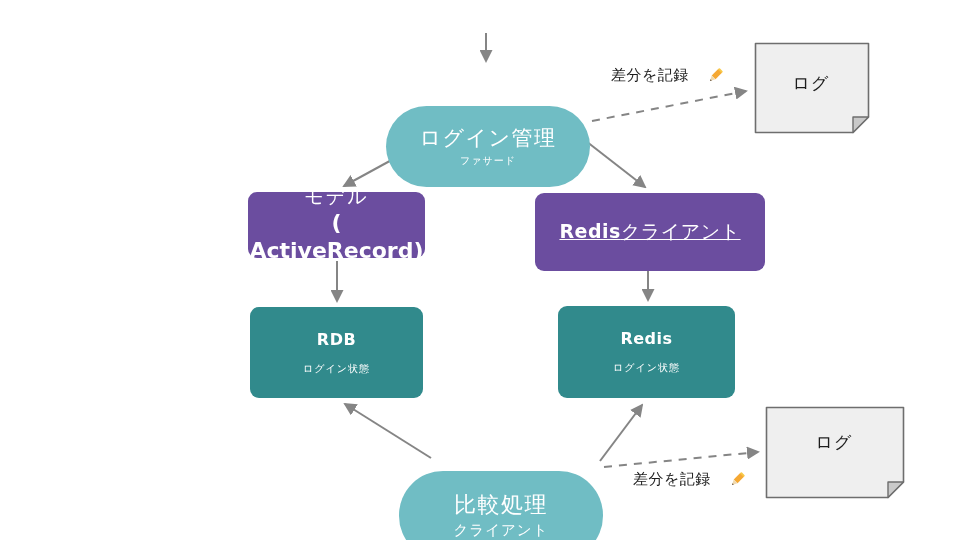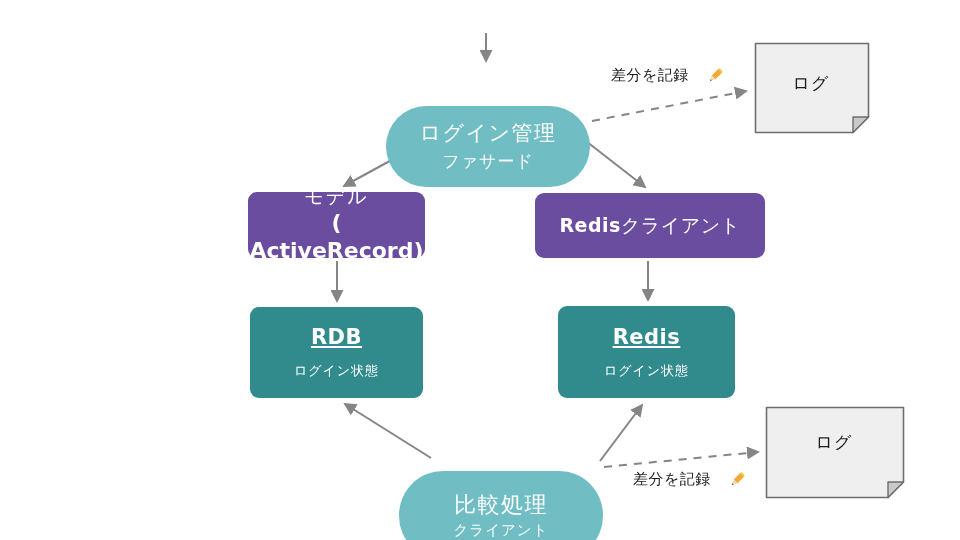--- a/index.html
+++ b/index.html
@@ -30,40 +30,40 @@
     justify-content: center;
     color: #ffffff;
     text-align: center;
     box-sizing: border-box;
   }
   .pill { background: #70bdc4; border-radius: 44px; margin-top: 40px; }
   .purple { background: #6b4d9f; border-radius: 9px; }
   .tealdark { background: #318a8c; border-radius: 9px; }
 
   .node-title { font-size: 21px; letter-spacing: 1.5px; font-weight: 500; line-height: 1.25; }
-  .node-subtitle { font-size: 17px; letter-spacing: 1px; font-weight: 400; margin-top: 3px; }
+  .node-subtitle { font-size: 10px; letter-spacing: 1px; font-weight: 400; margin-top: 3px; }
 
   #facade-node { left: 386px; top: 66px; width: 204px; height: 81px; }
   #batch-node  { left: 399px; top: 431px; width: 204px; height: 89px; justify-content: center; }
   #batch-node .node-title { font-size: 22px; }
   #batch-node .node-subtitle { font-size: 14.5px; }
 
   #model-node { left: 248px; top: 192px; width: 177px; height: 66px; }
   #model-node .line1 { font-size: 19px; letter-spacing: 2px; font-weight: 500; line-height: 1.3; }
   #model-node .line2 { font-size: 22px; font-weight: 700; line-height: 1.3; }
 
-  #redis-client-node { left: 535px; top: 193px; width: 230px; height: 65px; }
+  #redis-client-node { left: 535px; top: 193px; width: 230px; height: 78px; text-decoration: underline; }
   #redis-client-node .label { font-size: 19px; letter-spacing: 0.5px; }
   #redis-client-node .latin { font-weight: 700; }
   #redis-client-node .kana  { font-weight: 500; }
 
   #rdb-node   { left: 250px; top: 307px; width: 173px; height: 91px; }
   #redis-node { left: 558px; top: 306px; width: 177px; height: 92px; }
-  .store-title { font-size: 21px; font-weight: 700; letter-spacing: 0.5px; text-decoration: underline; }
-  .store-subtitle { font-size: 13px; letter-spacing: 1px; font-weight: 400; margin-top: 13px; text-align: right; }
+  .store-title { font-size: 16px; font-weight: 700; letter-spacing: 0.5px; }
+  .store-subtitle { font-size: 10px; letter-spacing: 1px; font-weight: 400; margin-top: 13px; text-align: right; }
 
   .annotation {
     position: absolute;
     z-index: 3;
     display: flex;
     align-items: center;
     gap: 17px;
     color: #1c1c1c;
     font-size: 15px;
     letter-spacing: 0.5px;

